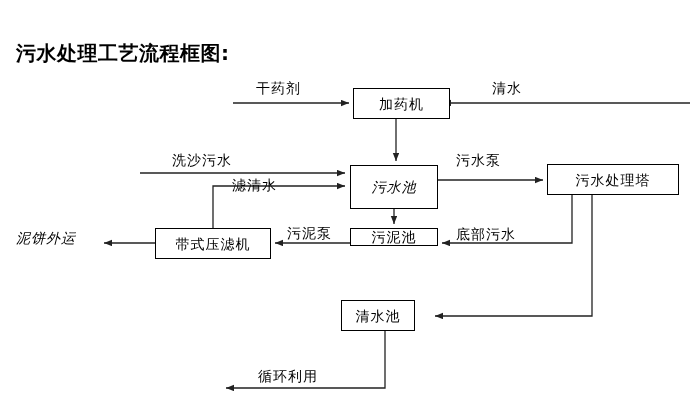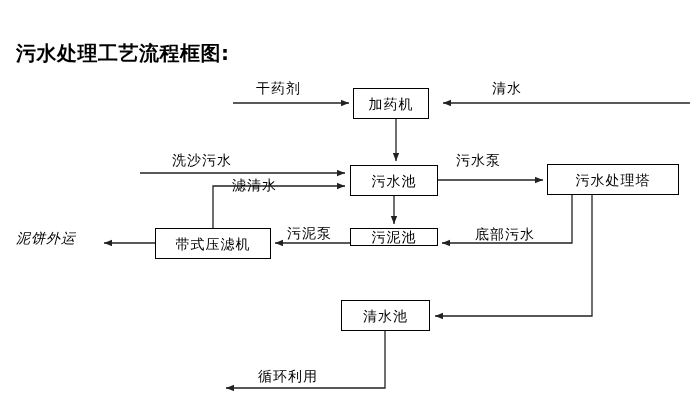--- a/index.html
+++ b/index.html
@@ -104,42 +104,42 @@
       <path d="M155,243 L104,243" marker-end="url(#arrow-l)"></path>
 
       <path d="M572,195 L572,243 L442,243" marker-end="url(#arrow-l)"></path>
 
       <path d="M592,195 L592,316 L435,316" marker-end="url(#arrow-l)"></path>
 
       <path d="M385,331 L385,388 L226,388" marker-end="url(#arrow-l)"></path>
     </g>
   </svg>
 
-  <div class="node" style="left:353px; top:88px; width:76px; height:31px;">
+  <div class="node" style="left:353px; top:88px; width:97px; height:31px;">
     <span>加药机</span>
   </div>
-  <div class="node" style="left:350px; top:165px; width:88px; height:31px;">
+  <div class="node" style="left:350px; top:165px; width:88px; height:44px;font-style:italic;">
     <span>污水池</span>
   </div>
   <div class="node" style="left:547px; top:164px; width:132px; height:31px;">
     <span>污水处理塔</span>
   </div>
   <div class="node" style="left:155px; top:228px; width:116px; height:31px;">
     <span>带式压滤机</span>
   </div>
   <div class="node" style="left:350px; top:228px; width:88px; height:18px;">
     <span>污泥池</span>
   </div>
-  <div class="node" style="left:341px; top:300px; width:89px; height:31px;">
+  <div class="node" style="left:341px; top:300px; width:74px; height:31px;">
     <span>清水池</span>
   </div>
 
   <div class="edge-label" style="left:256px; top:80px;">干药剂</div>
   <div class="edge-label" style="left:476px; top:80px;margin-left:16px;">清水</div>
   <div class="edge-label" style="left:172px; top:152px;">洗沙污水</div>
   <div class="edge-label" style="left:232px; top:177px;">滤清水</div>
   <div class="edge-label" style="left:456px; top:152px;">污水泵</div>
   <div class="edge-label" style="left:287px; top:225px;">污泥泵</div>
-  <div class="edge-label" style="left:475px; top:226px;">底部污水</div>
+  <div class="edge-label" style="left:456px; top:226px;">底部污水</div>
   <div class="endpoint-label" style="left:16px; top:230px;">泥饼外运</div>
   <div class="edge-label" style="left:258px; top:368px;">循环利用</div>
 
 </div>
 
 </body></html>

